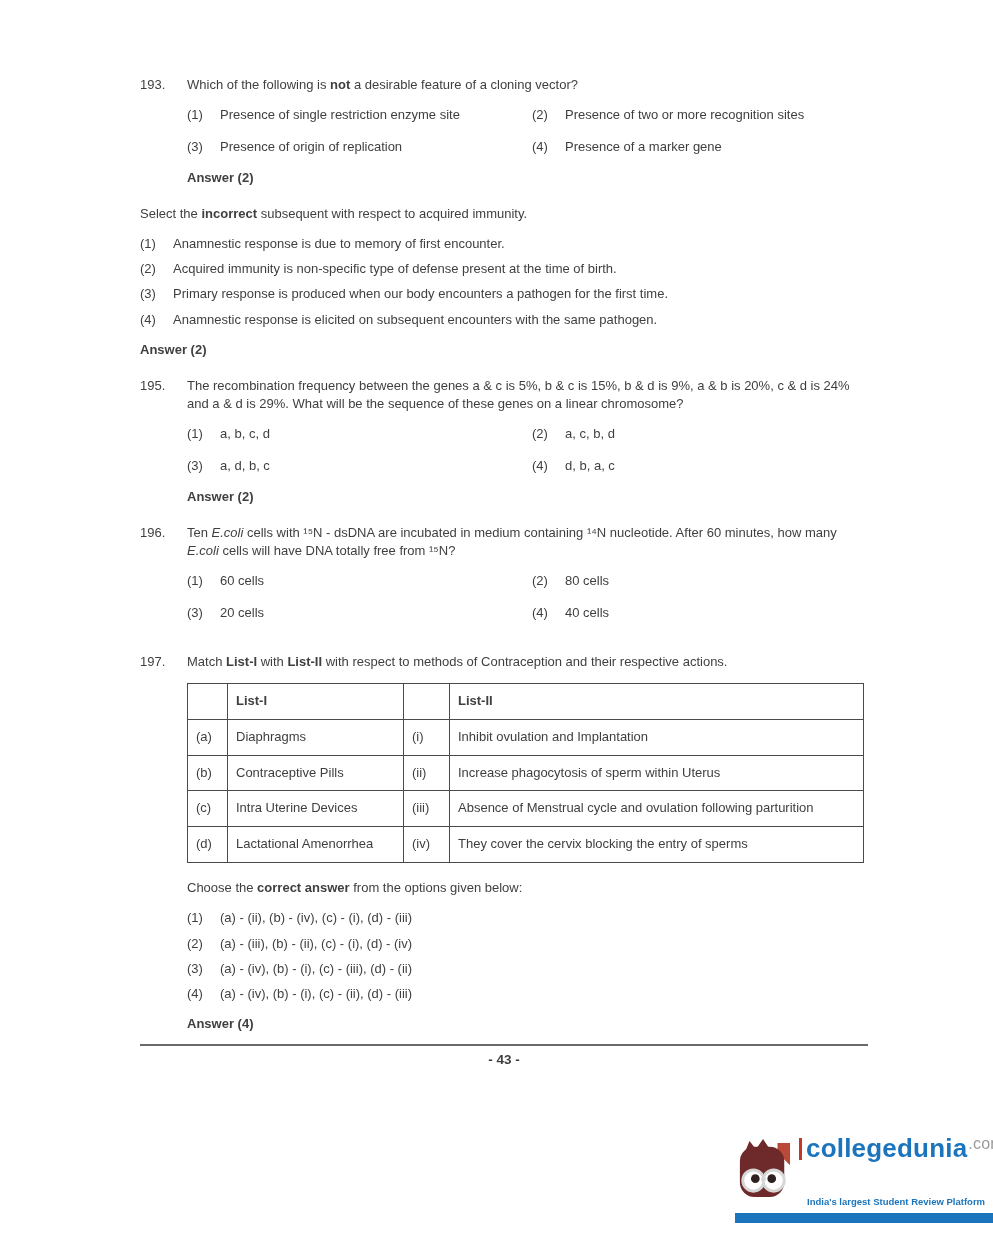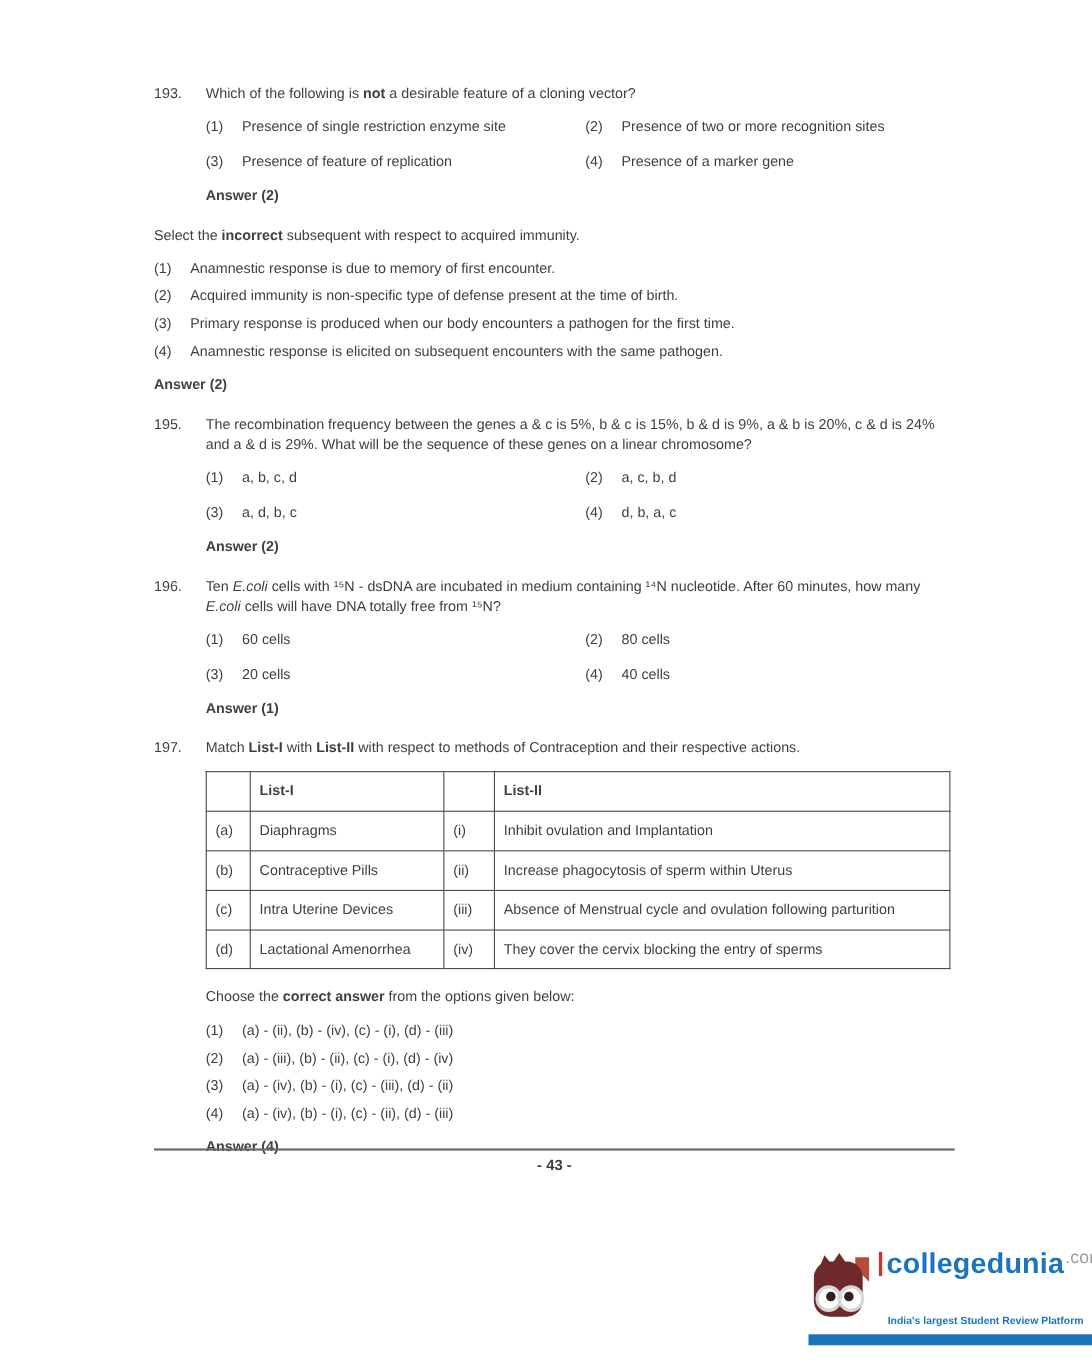--- a/index.html
+++ b/index.html
@@ -61,21 +61,21 @@
           <div class="option">
               <span class="opt-num">(1)</span>
               <span class="opt-text">Presence of single restriction enzyme site</span>
             </div>
           <div class="option">
               <span class="opt-num">(2)</span>
               <span class="opt-text">Presence of two or more recognition sites</span>
             </div>
           <div class="option">
               <span class="opt-num">(3)</span>
-              <span class="opt-text">Presence of feature of replication</span>
+              <span class="opt-text">Presence of origin of replication</span>
             </div>
           <div class="option">
               <span class="opt-num">(4)</span>
               <span class="opt-text">Presence of a marker gene</span>
             </div>
         </div>
         <p class="answer">Answer (2)</p>
       </div>
     </section>
 
@@ -145,21 +145,20 @@
             </div>
           <div class="option">
               <span class="opt-num">(3)</span>
               <span class="opt-text">20 cells</span>
             </div>
           <div class="option">
               <span class="opt-num">(4)</span>
               <span class="opt-text">40 cells</span>
             </div>
         </div>
-        <p class="answer">Answer (1)</p>
       </div>
     </section>
 
     <section class="question">
       <div class="q-num">197.</div>
       <div class="q-body">
         <p class="q-text"><span>Match </span><b>List-I</b><span> with </span><b>List-II</b><span> with respect to methods of Contraception and their respective actions.</span></p>
 
         <table class="q-table">
           <colgroup>

